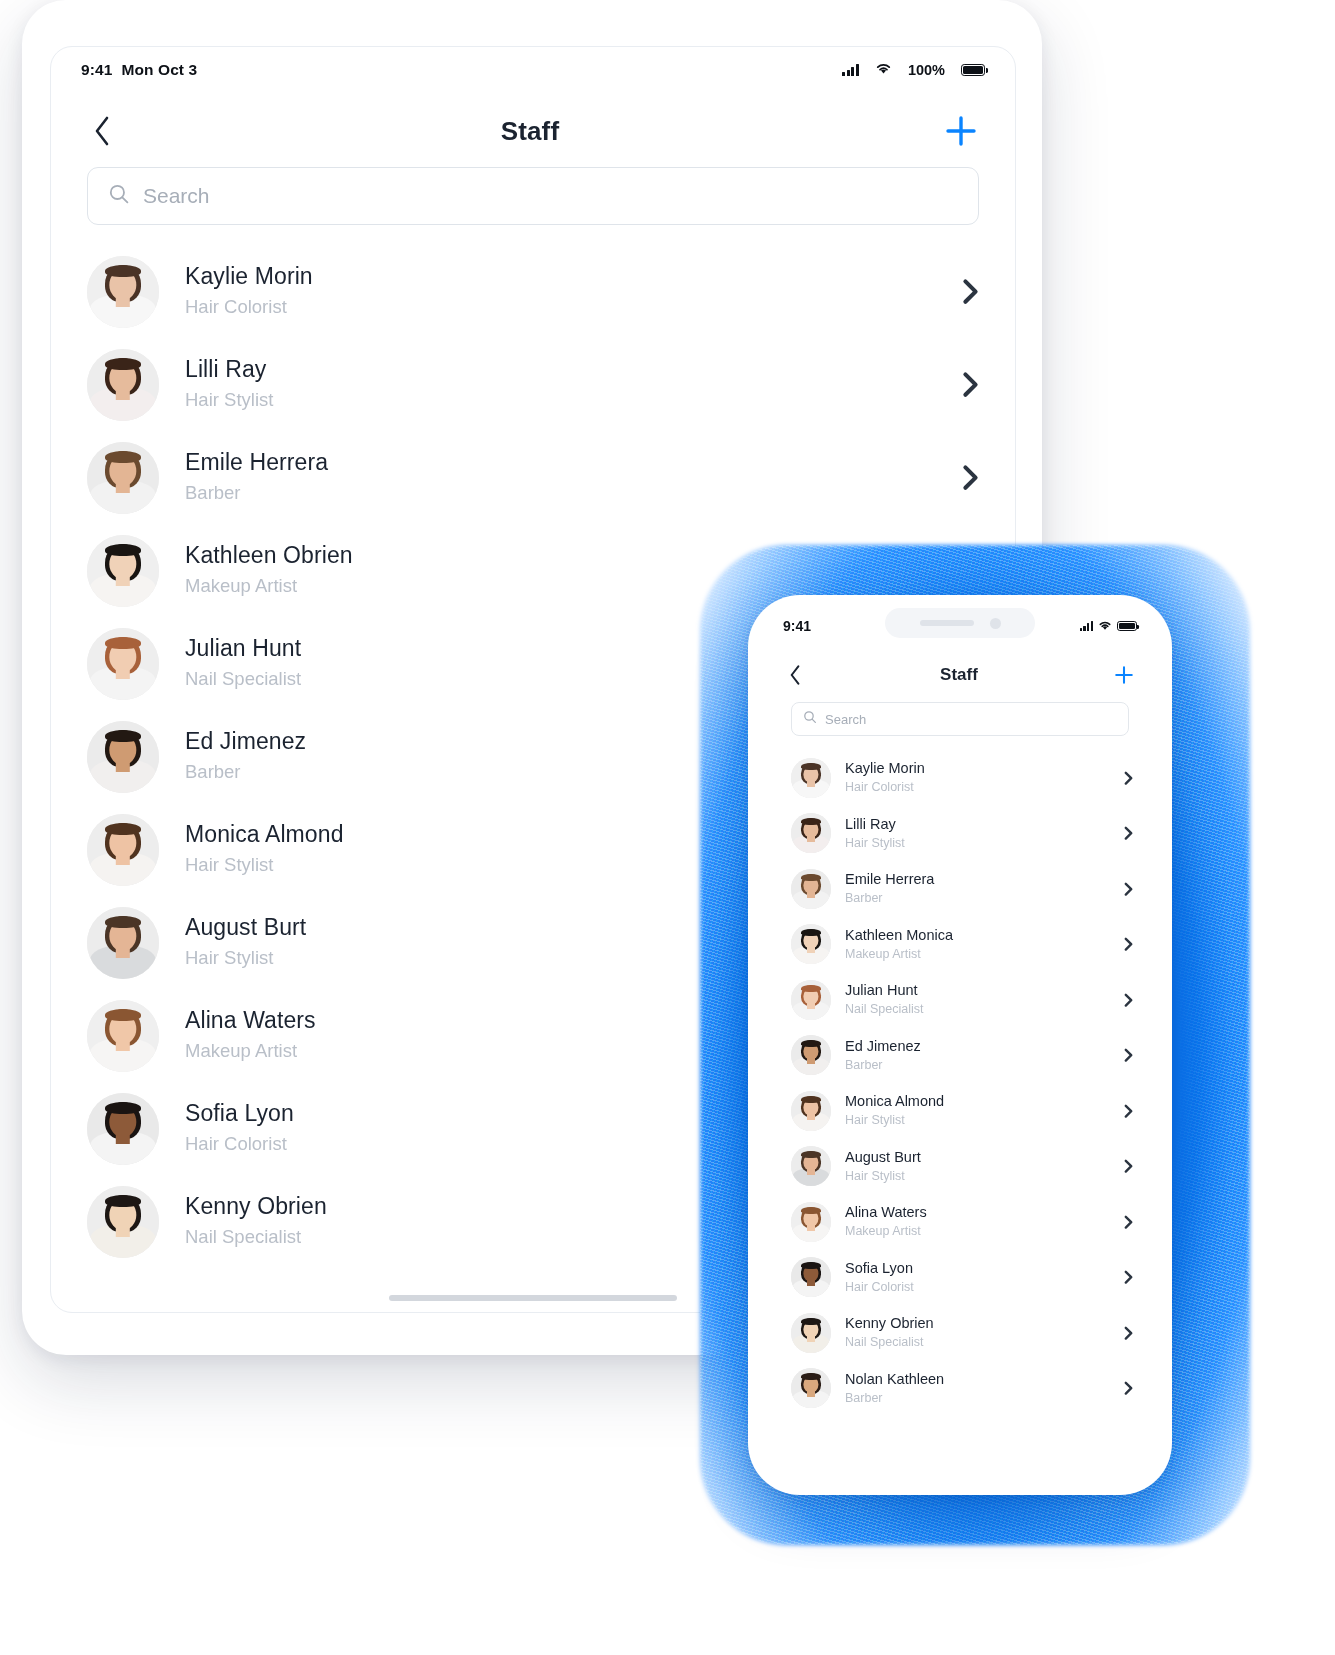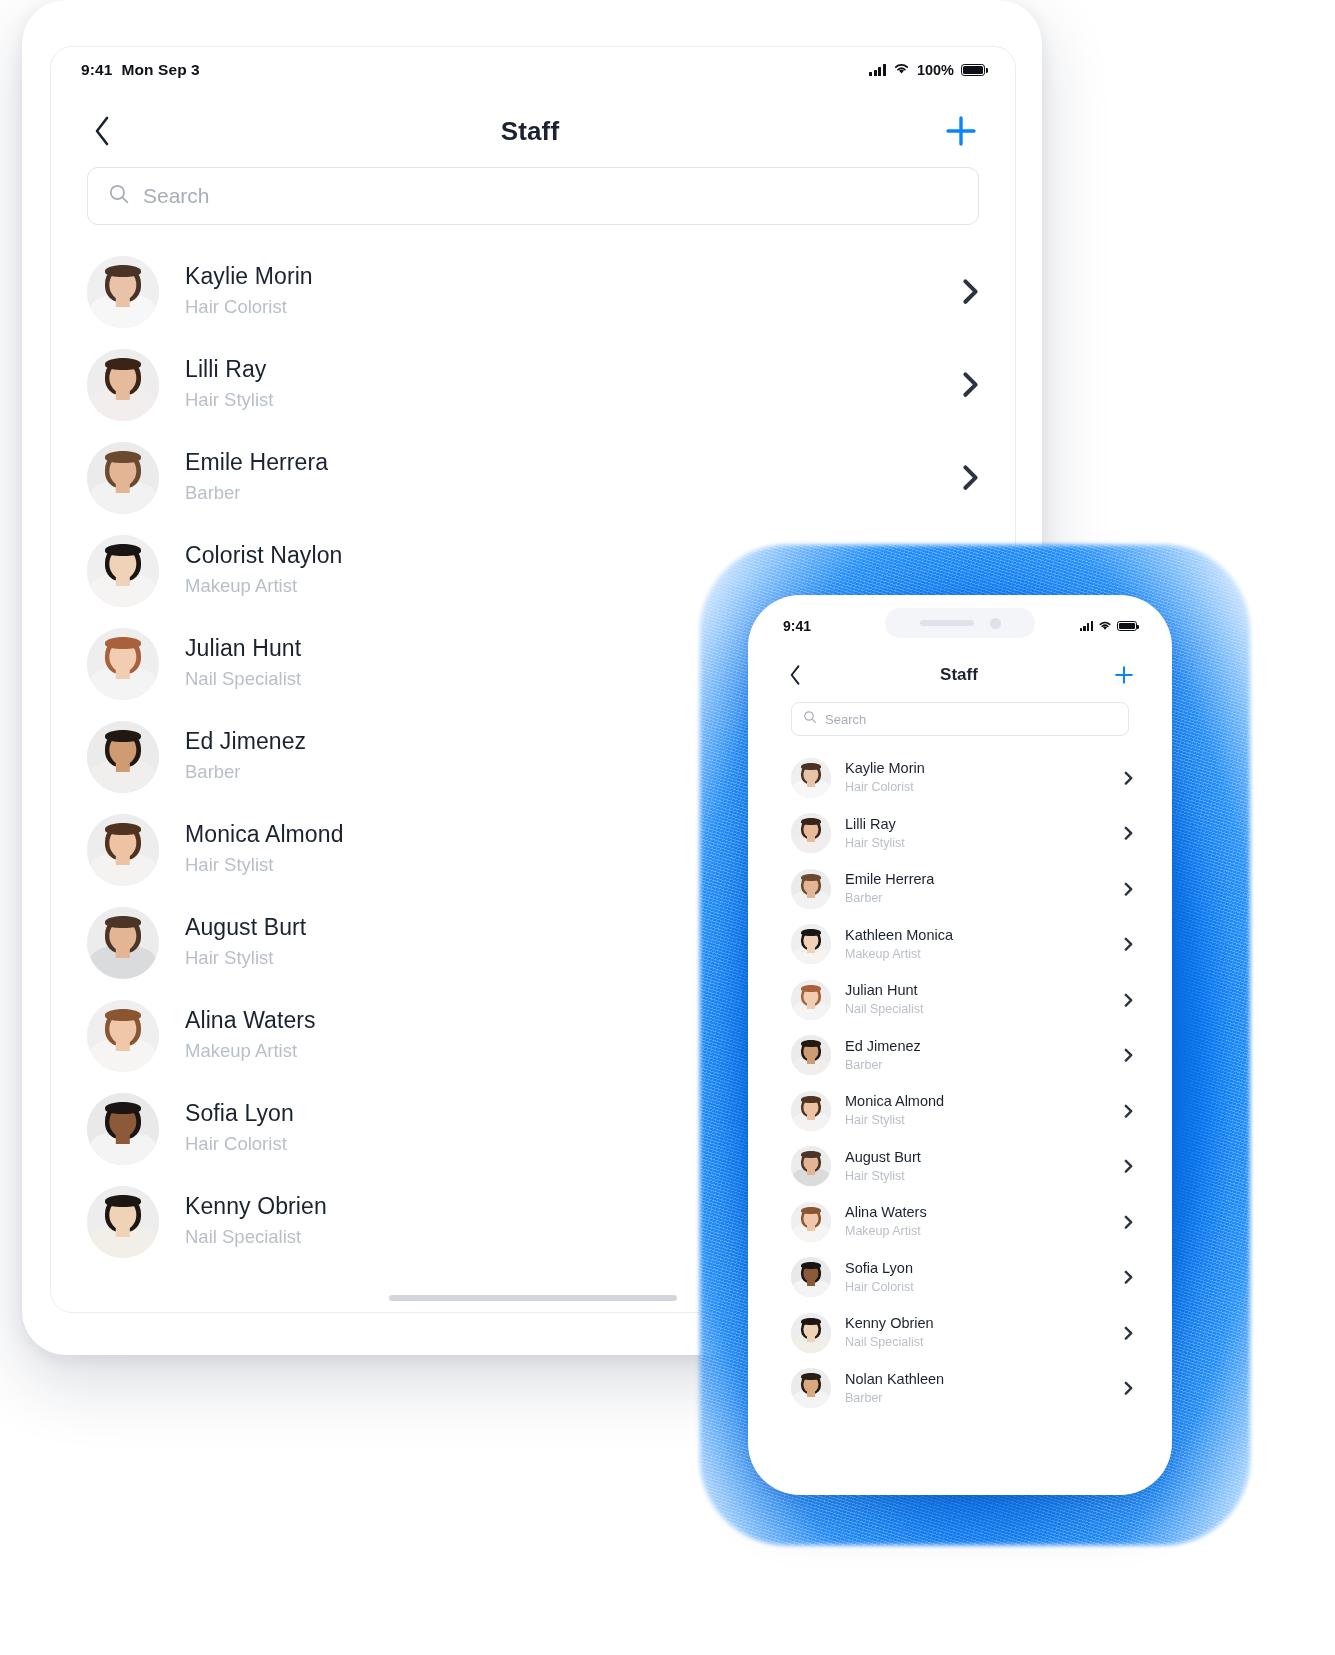--- a/index.html
+++ b/index.html
@@ -21,21 +21,21 @@
     background:#ffffff;border-radius:22px;border:1px solid #e9edf2;
     overflow:hidden;
   }
   .t-statusbar{
     position:absolute;left:0;top:0;width:100%;height:46px;
     display:flex;align-items:center;justify-content:space-between;
     padding:0 30px;box-sizing:border-box;
   }
   .t-status-left{font-size:15.5px;font-weight:600;color:#0d1117;letter-spacing:.1px;
     display:flex;align-items:center;gap:9px;}
-  .t-status-right{display:flex;align-items:center;gap:7px;font-size:14.5px;font-weight:600;color:#0d1117;}
+  .t-status-right{display:flex;align-items:center;gap:16px;font-size:14.5px;font-weight:600;color:#0d1117;}
 
   .sig{display:flex;align-items:flex-end;gap:1.6px;height:12px;}
   .sig i{display:block;width:3px;background:#0d1117;border-radius:.6px;}
   .sig i:nth-child(1){height:4px}.sig i:nth-child(2){height:6.5px}
   .sig i:nth-child(3){height:9px}.sig i:nth-child(4){height:12px}
 
   .batt{width:24px;height:12px;border:1.6px solid #0d1117;border-radius:3.2px;position:relative;box-sizing:border-box;}
   .batt::after{content:"";position:absolute;right:-3.6px;top:3.2px;width:2px;height:5px;background:#0d1117;border-radius:0 1.4px 1.4px 0;}
   .batt span{position:absolute;left:1.4px;top:1.4px;bottom:1.4px;right:1.4px;background:#0d1117;border-radius:1.6px;display:block;}
 
@@ -149,21 +149,21 @@
 </style>
 </head>
 <body>
 
 <div id="tablet-device">
   <div id="tablet-screen">
 
     <div class="t-statusbar">
       <div class="t-status-left">
         <span>9:41</span>
-        <span>Mon Sep 3</span>
+        <span>Mon Oct 3</span>
       </div>
       <div class="t-status-right">
         <span class="sig">
             <i></i>
             <i></i>
             <i></i>
             <i></i>
           </span>
         <span>
           <svg width="17" height="13" viewBox="0 0 17 13" fill="none">
@@ -266,21 +266,21 @@
         <div class="t-row">
           <span class="t-avatar">
             <span class="av-bg" style="background:#efefef"></span>
             <span class="av-body" style="width:66.24000000000001px;height:33.120000000000005px;background:#f6f4f2;"></span>
             <span class="av-hair" style="top:9.36px;width:36px;height:37.44px;background:#191512;"></span>
             <span class="av-head" style="top:14.4px;width:27.36px;height:30.24px;background:#f0d2b8;"></span>
             <span class="av-hair" style="top:9.36px;width:36px;height:12.24px;background:#191512;border-radius:50% 50% 40% 40%;"></span>
             <span style="position:absolute;left:50%;transform:translateX(-50%);top:41.76px;width:14.4px;height:10.080000000000002px;background:#f0d2b8;"></span>
           </span>
           <span class="t-rowtext">
-            <span class="t-name" style="display: block;">Colorist Naylon</span>
+            <span class="t-name" style="display: block;">Kathleen Obrien</span>
             <span class="t-role" style="display: block;">Makeup Artist</span>
           </span>
           <span class="t-chev">
             <svg width="17" height="27.200000000000003" viewBox="0 0 10 16" fill="none">
               <path d="M2 2 L8 8 L2 14" stroke="#2b3440" stroke-width="2.4" stroke-linecap="round" stroke-linejoin="round"></path>
             </svg>
           </span>
         </div>
         <div class="t-row">
           <span class="t-avatar">

